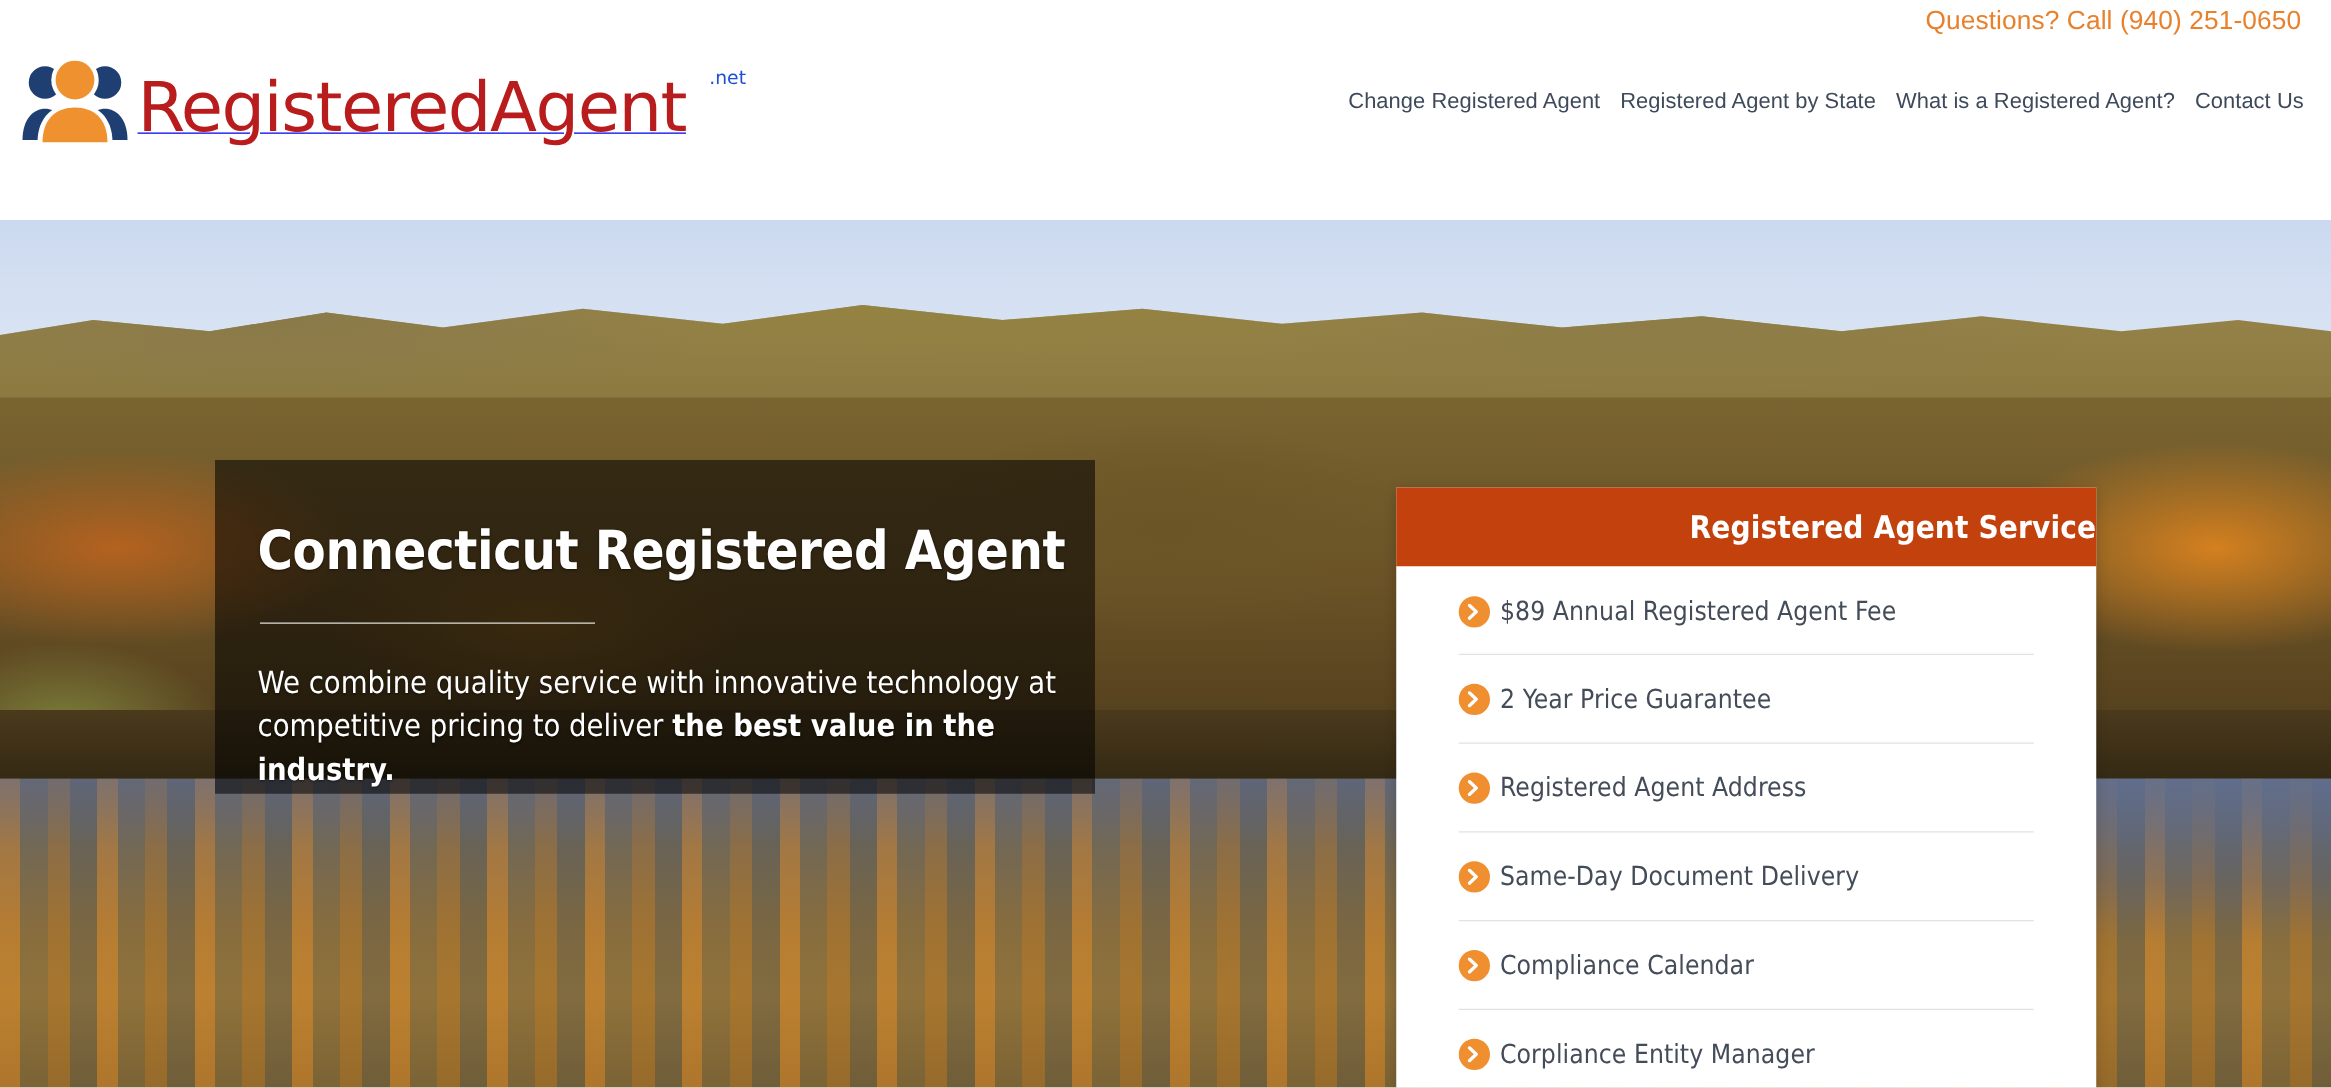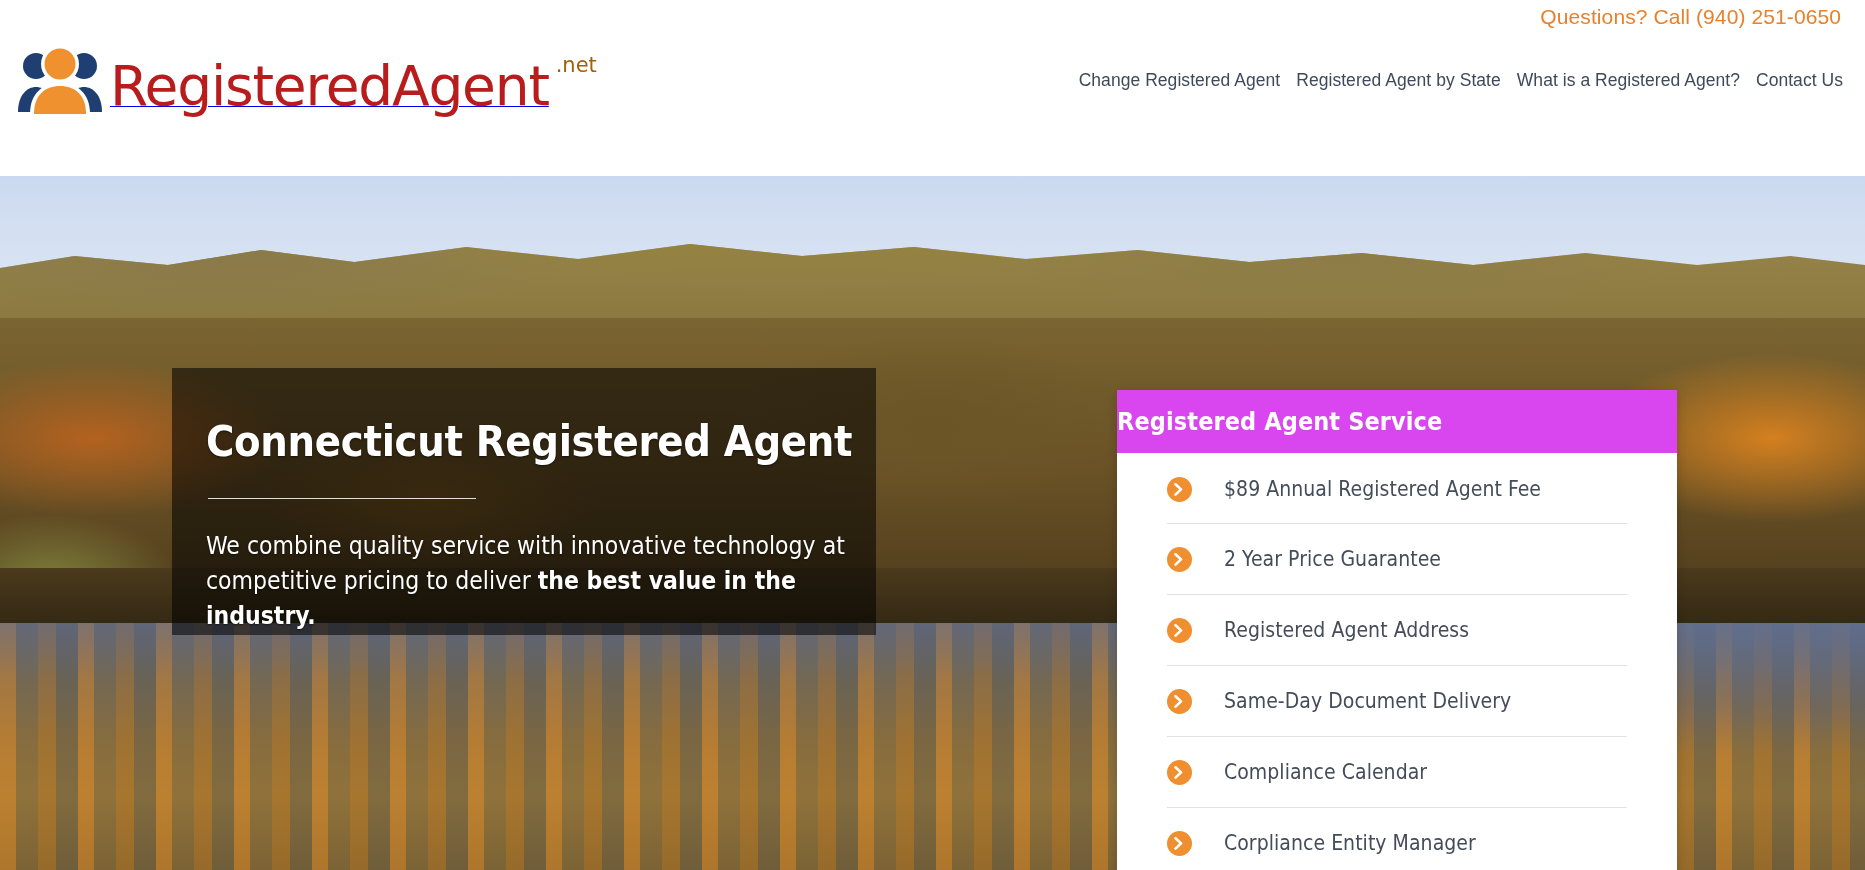--- a/index.html
+++ b/index.html
@@ -30,21 +30,21 @@
   }
   .logo-mark{ width:92px; height:72px; flex:0 0 auto; margin-right:4px; }
   .logo-text-wrap{ position:relative; }
   .logo-word{
     font-size:55px; color:#b91c1c; line-height:1;
     font-family:"DejaVu Sans", sans-serif; font-weight:400;
     letter-spacing:-1.2px;
   }
   .logo-tld{
     position:absolute; right:-48px; top:-6px;
-    font-size:21px; color:#a16207;
+    font-size:15px; color:#1d4ed8;
     font-family:"DejaVu Sans", sans-serif;
   }
 
   .main-nav{
     position:absolute; right:22px; top:70px;
     display:flex; align-items:center; gap:16px;
   }
   .nav-link{
     font-size:17.5px; color:#3e4a5a; text-decoration:none;
     white-space:nowrap; letter-spacing:.05px;
@@ -137,32 +137,32 @@
   .hero-sub b{ font-weight:700; }
 
   
   .service-card{
     position:absolute; left:1117px; top:222px; width:560px;
     background:#ffffff; z-index:5;
     border-bottom:7px solid #16305a;
     box-shadow:0 2px 10px rgba(0,0,0,.18);
   }
   .card-header{
-    background:#d946ef; height:63px;
-    display:flex; align-items:center; justify-content:flex-start;
+    background:#c2410c; height:63px;
+    display:flex; align-items:center; justify-content:flex-end;
   }
   .card-title{
     color:#ffffff; font-size:25px; font-weight:700;
     font-family:"DejaVu Sans Condensed","Liberation Sans", sans-serif;
     letter-spacing:.1px;
   }
   .card-body{ padding:0 50px; }
   .feature-list{ list-style:none; }
   .feature-item{
-    display:flex; align-items:center; gap:32px;
+    display:flex; align-items:center; gap:8px;
     height:71px; border-bottom:1px solid #e2e2e2;
   }
   .feature-item:first-child{ padding-top:2px; }
   .chev-icon{
     flex:0 0 auto; width:25px; height:25px; border-radius:50%;
     background:#ef8f30; position:relative;
   }
   .chev-icon svg{ position:absolute; left:7px; top:6px; }
   .feature-label{
     font-size:21px; color:#434c58; letter-spacing:.05px;

